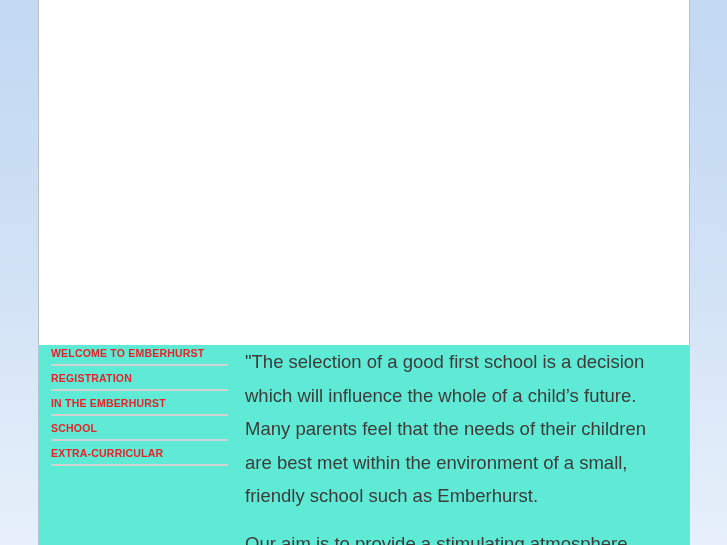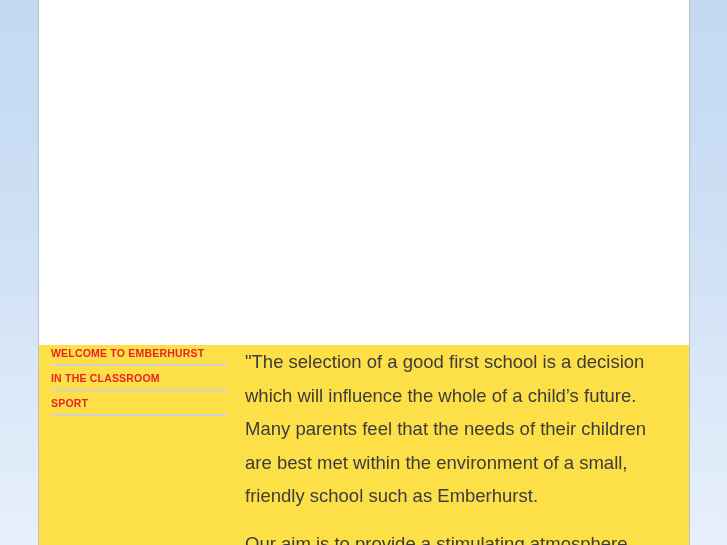--- a/index.html
+++ b/index.html
@@ -14,21 +14,21 @@
     font-family: "Liberation Sans", sans-serif;
   }
 
   
   #content-panel {
     position: absolute;
     left: 38px;
     top: 0;
     width: 652px;
     height: 545px;
-    background: #fde047;
+    background: #5eead4;
     border-left: 1px solid #b9c2cc;
     border-right: 1px solid #b9c2cc;
     box-sizing: border-box;
   }
 
   
   #banner-area {
     position: absolute;
     left: 0;
     top: 0;
@@ -91,24 +91,30 @@
 
   <div id="banner-area"></div>
 
   <div id="page-body">
 
     <div id="sidebar-nav">
       <a class="nav-item">
         <span class="nav-item-label">WELCOME TO EMBERHURST</span>
       </a>
       <a class="nav-item">
-        <span class="nav-item-label">IN THE CLASSROOM</span>
+        <span class="nav-item-label">REGISTRATION</span>
       </a>
       <a class="nav-item">
-        <span class="nav-item-label">SPORT</span>
+        <span class="nav-item-label">IN THE EMBERHURST</span>
+      </a>
+      <a class="nav-item">
+        <span class="nav-item-label">SCHOOL</span>
+      </a>
+      <a class="nav-item">
+        <span class="nav-item-label">EXTRA-CURRICULAR</span>
       </a>
 
     </div>
 
     <div id="main-text">
       <p class="body-paragraph">"The selection of a good first school is a decision which will influence the whole of a child’s future. Many parents feel that the needs of their children are best met within the environment of a small, friendly school such as Emberhurst.</p>
       <p class="body-paragraph">Our aim is to provide a stimulating atmosphere where learning is fun and a welcome part of everyday life. We believe that education is the process of being interested</p>
     </div>
 
   </div>

